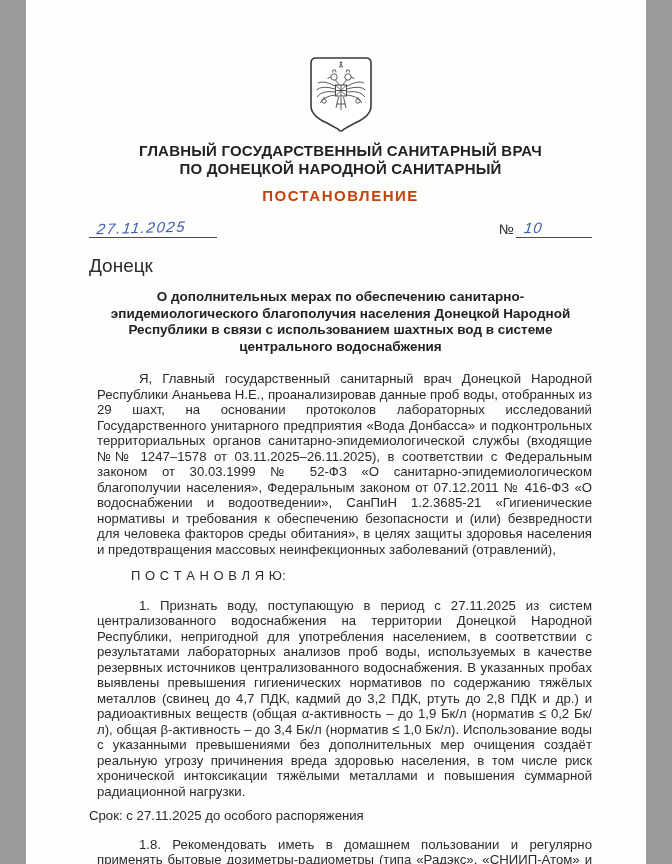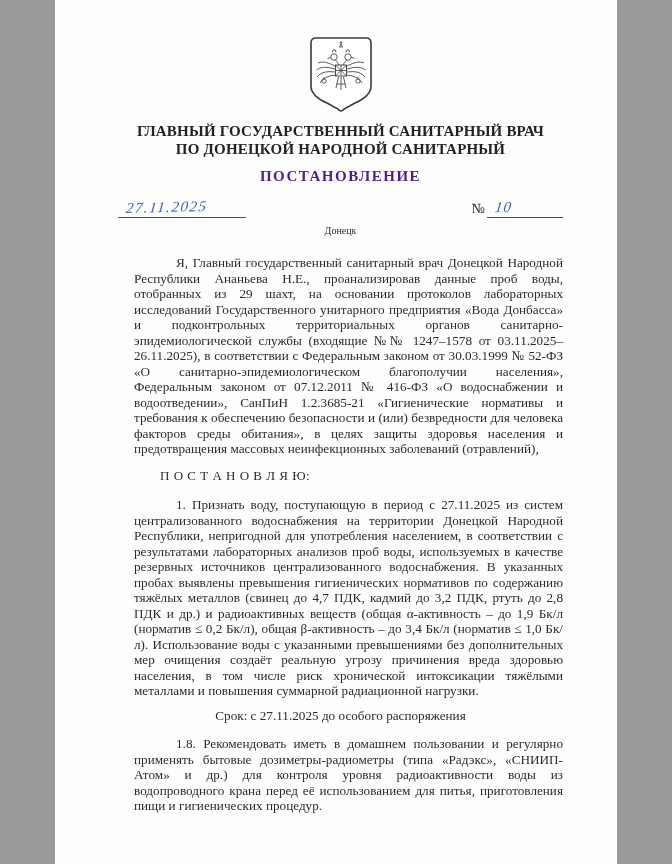--- a/index.html
+++ b/index.html
@@ -1,74 +1,74 @@
 <!DOCTYPE html>
 <html><head>
 <meta charset="utf-8">
 <style>
   html,body{margin:0;padding:0;background:#9a9a9a;}
   .page{
     position:relative;
-    width:562px;height:864px;
+    width:620px;height:864px;
     margin:0 auto;
     background:#fdfdfc;
     box-sizing:border-box;
-    padding:36px 54px 0 63px;
-    font-family:Liberation Serif, serif;
+    padding:56px 54px 0 63px;
+    font-family:Liberation Sans, sans-serif;
     color:#2b2b2b;
     overflow:hidden;
   }
   .emblem{width:68px;height:80px;margin:0 auto 6px auto;display:block;}
   .org-name{
     text-align:center;font-weight:bold;font-size:15px;line-height:18px;
     color:#222;letter-spacing:.2px;
   }
   .doc-type{
     text-align:center;font-weight:bold;font-size:15px;line-height:18px;
-    margin-top:9px;letter-spacing:1.5px;color:#4c1d95;
+    margin-top:9px;letter-spacing:1.5px;color:#c2410c;
   }
   .date-row{
     display:flex;justify-content:space-between;align-items:flex-end;
     margin-top:7px;height:26px;
   }
   .hand{
     font-style:italic;
     color:#3f5fad;
     font-size:15px;
     letter-spacing:1.5px;
     transform:skewX(-8deg) rotate(-1.5deg);
     display:inline-block;
     padding:0 6px 1px 8px;
   }
   .date-field{border-bottom:1px solid #4a4a4a;min-width:128px;text-align:left;}
   .num-field{display:flex;align-items:flex-end;}
   .num-sign{font-size:14px;color:#2b2b2b;padding-right:2px;padding-bottom:1px;}
   .num-line{border-bottom:1px solid #4a4a4a;min-width:76px;text-align:left;}
   .num-line .hand{letter-spacing:1px;}
   .city{
-    text-align:center;font-size:10px;line-height:16px;margin-top:5px;
+    font-size:19px;line-height:16px;margin-top:20px;
   }
   .title{
     text-align:center;font-weight:bold;font-size:13.5px;line-height:16.5px;
     max-width:535px;margin:15px auto 0 auto;color:#222;
   }
   .body-text{margin-top:16px;}
   p.para{
     font-size:13.2px;line-height:15.5px;
     text-align:justify;text-indent:42px;
-    margin:0 0 0 16px;
+    margin:0 0 0 8px;
   }
   p.preamble{margin-bottom:11px;}
   p.resolve{
     font-size:13px;line-height:15.5px;text-indent:42px;margin:0 0 14px 0;
     letter-spacing:.5px;
   }
   p.item-1{margin-bottom:9px;}
   p.term{
-    font-size:13.2px;line-height:15.5px;text-align:center;margin:0 0 13px 0;
+    font-size:13.2px;line-height:15.5px;text-align:left;margin:0 0 13px 0;
   }
   p.item-2{margin-bottom:9px;}
   .emblem svg{display:block;}
 </style>
 </head>
 <body>
 
 <div class="page">
 
   <div class="emblem">
@@ -120,20 +120,21 @@
       <span class="hand">27.11.2025</span>
     </div>
     <div class="num-field">
       <span class="num-sign">№</span>
       <span class="num-line"><span class="hand">10</span></span>
     </div>
   </div>
 
   <div class="city">Донецк</div>
 
+  <div class="title">О дополнительных мерах по обеспечению санитарно-эпидемиологического благополучия населения Донецкой Народной Республики в связи с использованием шахтных вод в системе центрального водоснабжения</div>
 
   <div class="body-text">
     <p class="para preamble">Я, Главный государственный санитарный врач Донецкой Народной Республики Ананьева Н.Е., проанализировав данные проб воды, отобранных из 29 шахт, на основании протоколов лабораторных исследований Государственного унитарного предприятия «Вода Донбасса» и подконтрольных территориальных органов санитарно-эпидемиологической службы (входящие №№ 1247–1578 от 03.11.2025–26.11.2025), в соответствии с Федеральным законом от 30.03.1999 № 52-ФЗ «О санитарно-эпидемиологическом благополучии населения», Федеральным законом от 07.12.2011 № 416-ФЗ «О водоснабжении и водоотведении», СанПиН 1.2.3685-21 «Гигиенические нормативы и требования к обеспечению безопасности и (или) безвредности для человека факторов среды обитания», в целях защиты здоровья населения и предотвращения массовых неинфекционных заболеваний (отравлений),</p>
     <p class="resolve">П О С Т А Н О В Л Я Ю:</p>
     <p class="para item-1">1. Признать воду, поступающую в период с 27.11.2025 из систем централизованного водоснабжения на территории Донецкой Народной Республики, непригодной для употребления населением, в соответствии с результатами лабораторных анализов проб воды, используемых в качестве резервных источников централизованного водоснабжения. В указанных пробах выявлены превышения гигиенических нормативов по содержанию тяжёлых металлов (свинец до 4,7 ПДК, кадмий до 3,2 ПДК, ртуть до 2,8 ПДК и др.) и радиоактивных веществ (общая α-активность – до 1,9 Бк/л (норматив ≤ 0,2 Бк/л), общая β-активность – до 3,4 Бк/л (норматив ≤ 1,0 Бк/л). Использование воды с указанными превышениями без дополнительных мер очищения создаёт реальную угрозу причинения вреда здоровью населения, в том числе риск хронической интоксикации тяжёлыми металлами и повышения суммарной радиационной нагрузки.</p>
     <p class="term">Срок: с 27.11.2025 до особого распоряжения</p>
     <p class="para item-2-1">1.8. Рекомендовать иметь в домашнем пользовании и регулярно применять бытовые дозиметры-радиометры (типа «Радэкс», «СНИИП-Атом» и др.) для контроля уровня радиоактивности воды из водопроводного крана перед её использованием для питья, приготовления пищи и гигиенических процедур.</p>
   </div>
 
 </div>

